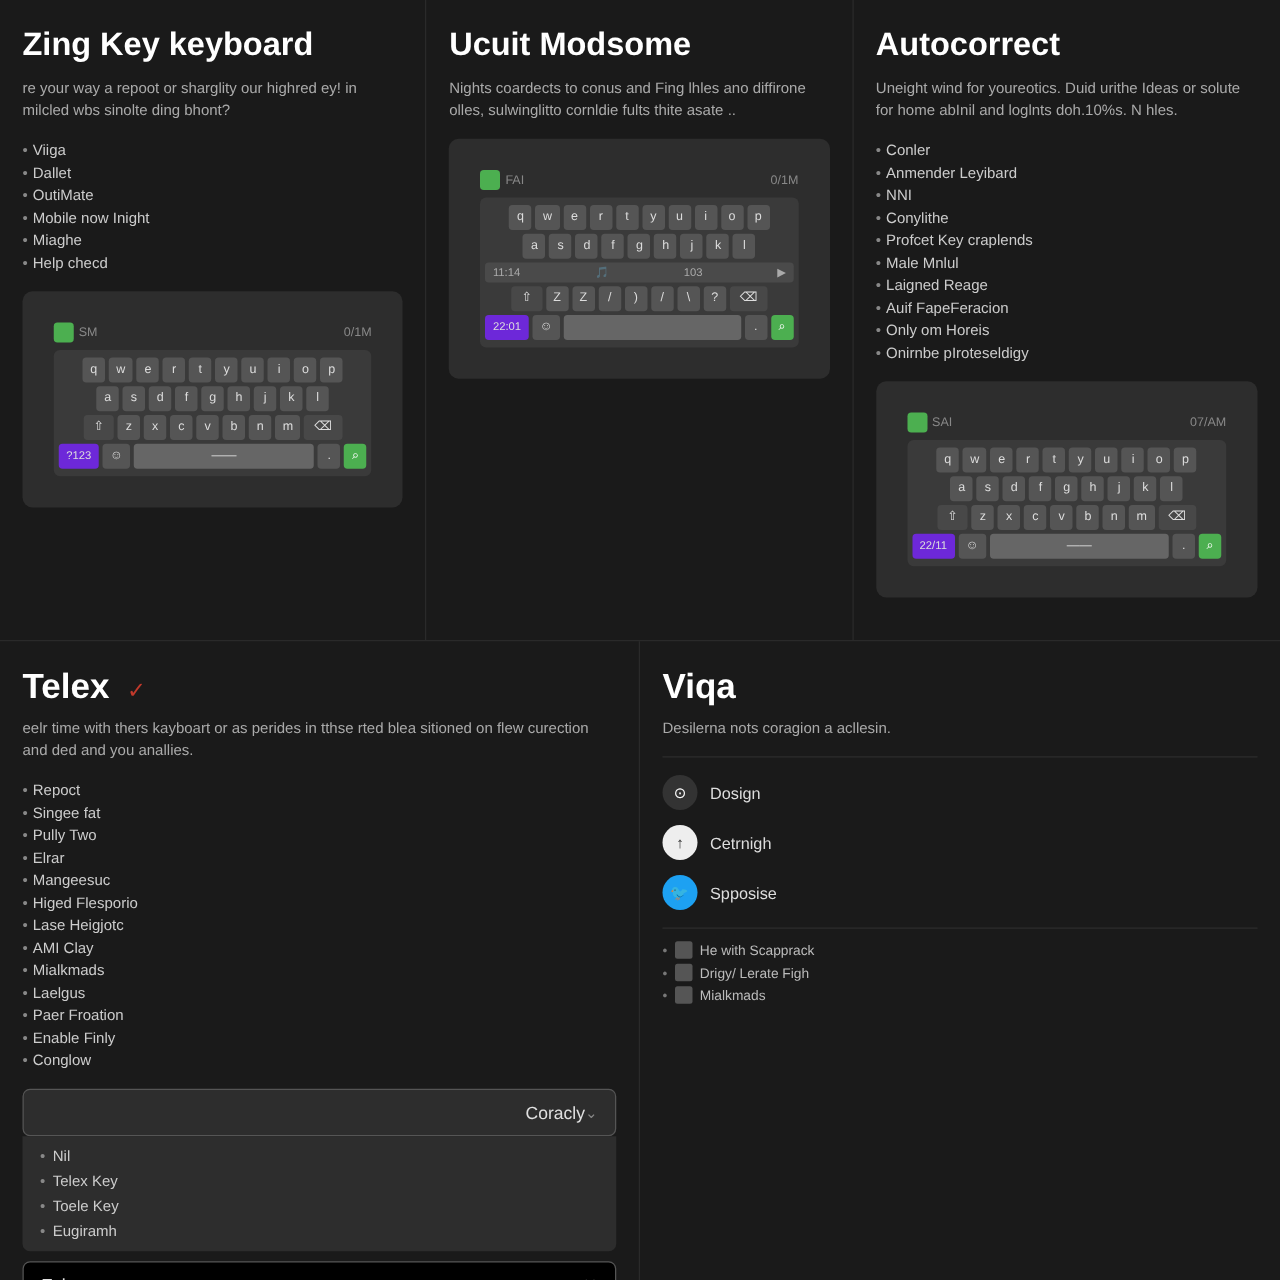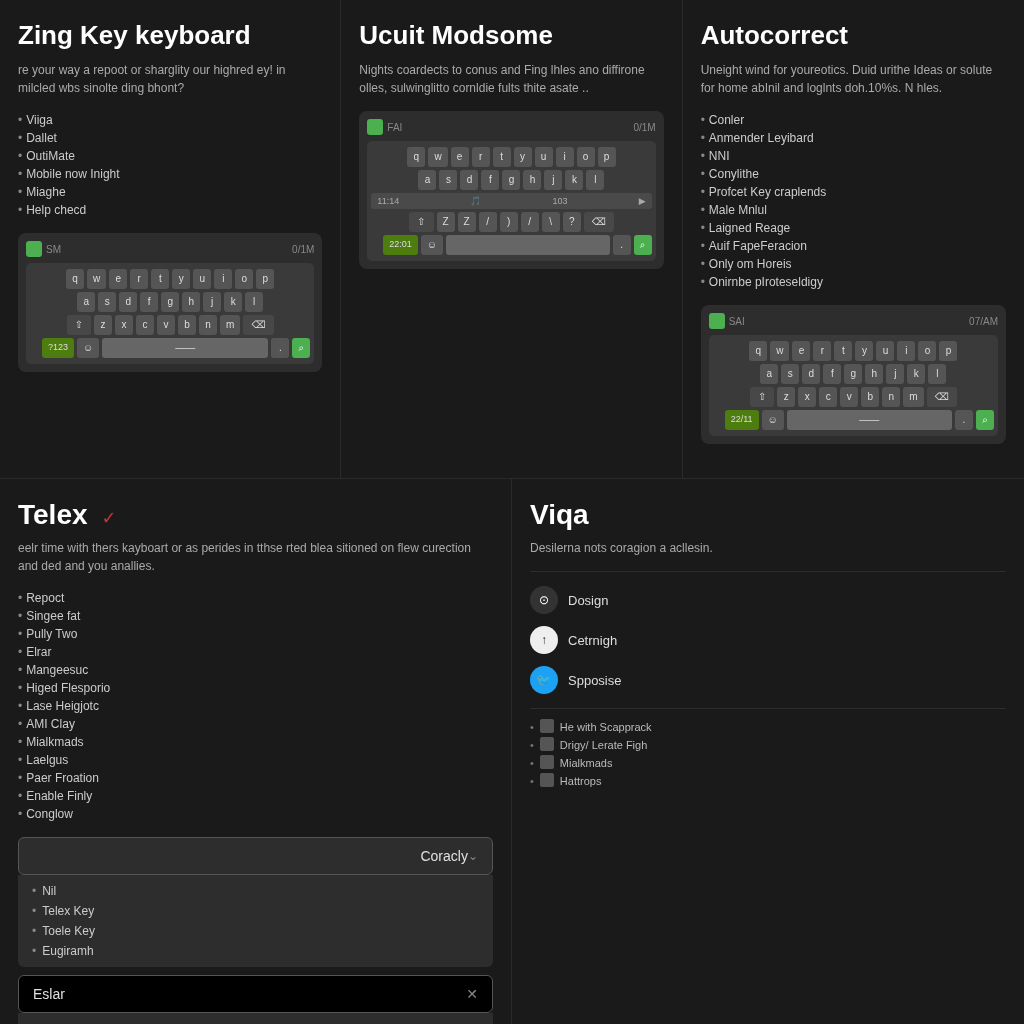--- a/index.html
+++ b/index.html
@@ -61,21 +61,21 @@
     .feature-list li::before {
       content: "•";
       color: #888;
       flex-shrink: 0;
     }
 
     
     .keyboard-mockup {
       background: #2d2d2d;
       border-radius: 8px;
-      padding: 8px;
+      padding: 25px;
       margin-bottom: 14px;
       width: 100%;
     }
 
     .keyboard-header {
       display: flex;
       justify-content: space-between;
       align-items: center;
       margin-bottom: 6px;
       font-size: 10px;
@@ -118,23 +118,22 @@
       background: #4CAF50;
       color: #fff;
     }
 
     .key.shift, .key.backspace {
       background: #484848;
       padding: 4px 8px;
     }
 
     .key.num {
-      background: #4d7c0f;
+      background: #6d28d9;
       font-size: 9px;
-      margin-left: 12px;
     }
 
     
     .special-row {
       display: flex;
       justify-content: space-between;
       align-items: center;
       background: #4a4a4a;
       border-radius: 3px;
       padding: 3px 6px;
@@ -584,20 +583,16 @@
         <span>He with Scapprack</span>
       </li>
       <li>
         <span class="sub-icon"></span>
         <span>Drigy/ Lerate Figh</span>
       </li>
       <li>
         <span class="sub-icon"></span>
         <span>Mialkmads</span>
       </li>
-      <li>
-        <span class="sub-icon"></span>
-        <span>Hattrops</span>
-      </li>
     </ul>
   </div>
 
 </div>
 
 </body></html>

